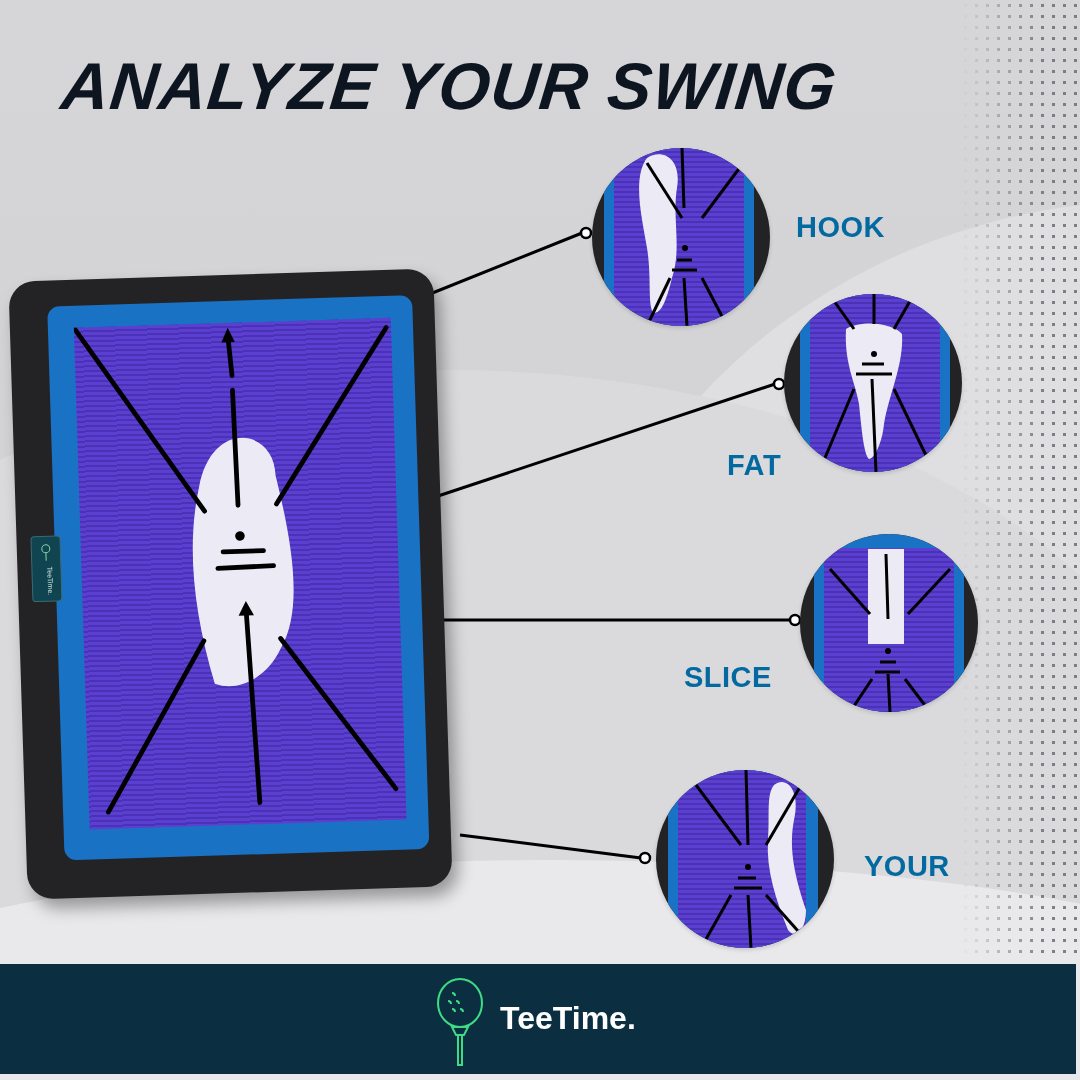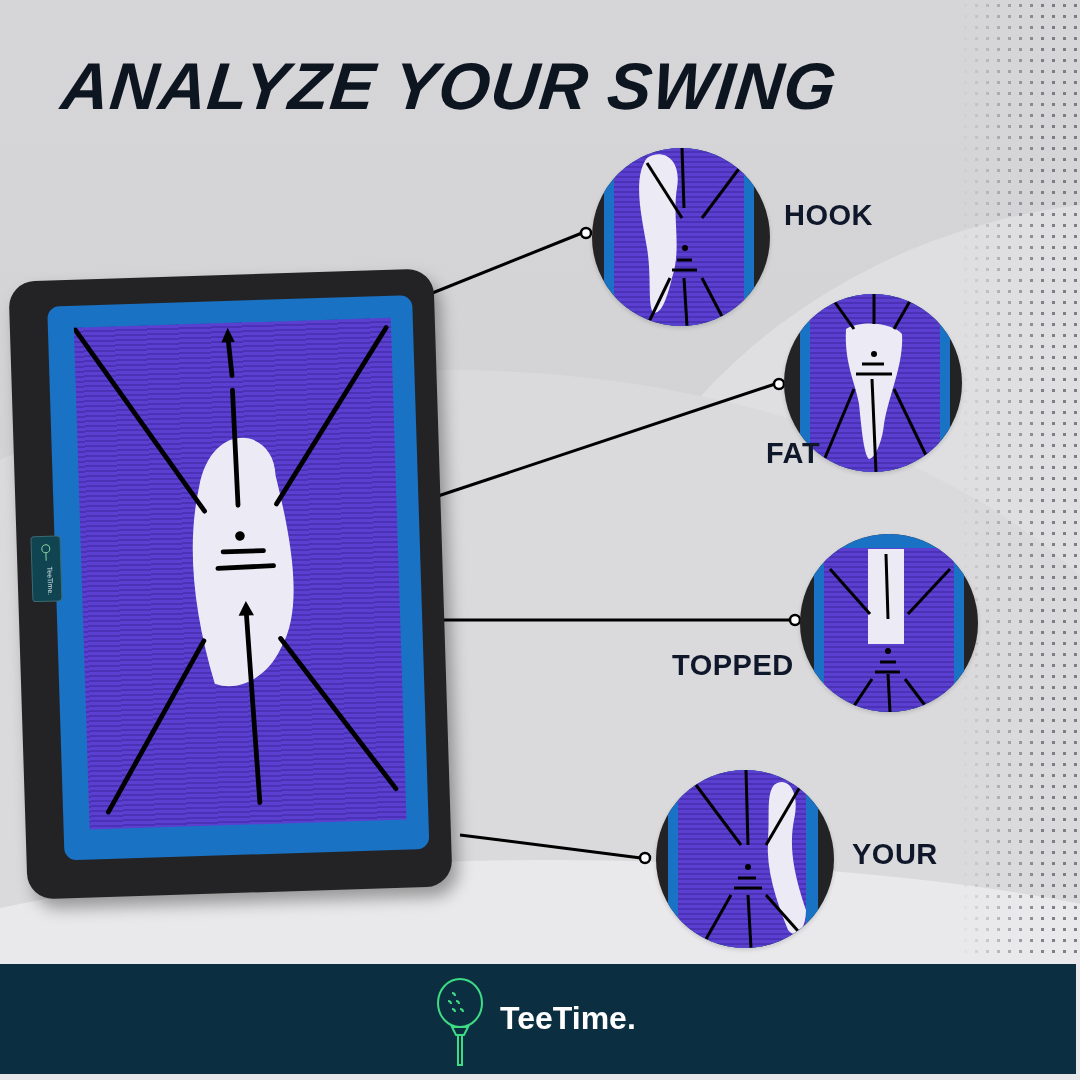--- a/index.html
+++ b/index.html
@@ -21,21 +21,21 @@
   .mat-purple{position:absolute;left:26px;top:22px;right:22px;bottom:30px;background:repeating-linear-gradient(180deg,#5a3fd0 0 3px,#4a31b5 3px 5px);}
   .mat-badge{position:absolute;left:14px;top:255px;width:28px;height:64px;background:#0f4450;border-radius:4px;border:1px solid #3b6b75;}
   .mat-svg{position:absolute;inset:0;}
 
   
   .zc{position:absolute;border-radius:50%;overflow:hidden;background:#232325;box-shadow:0 2px 4px rgba(0,0,0,.15);}
   .zc .blue{position:absolute;background:#1a72c4;}
   .zc .purple{position:absolute;background:repeating-linear-gradient(180deg,#5a3fd0 0 3px,#4a31b5 3px 5px);}
   .zc svg{position:absolute;inset:0;}
 
-  .label{position:absolute;font-weight:bold;font-size:29px;color:#0f172a;letter-spacing:.5px;margin:0;}
+  .label{position:absolute;font-weight:bold;font-size:29px;color:#0369a1;letter-spacing:.5px;margin:12px;}
 
   .lines{position:absolute;left:0;top:0;width:1080px;height:1080px;pointer-events:none;}
 
   .footer{position:absolute;left:0;top:964px;width:1076px;height:110px;background:#0b2e40;}
   .brand{position:absolute;left:436px;top:975px;display:flex;align-items:center;}
   .brand-name{position:absolute;left:500px;top:1000px;font-size:32px;font-weight:bold;color:#ffffff;margin:0;}
 </style>
 </head>
 <body>
 
@@ -124,41 +124,41 @@
       <line x1="90" y1="0" x2="90" y2="30"></line>
       <line x1="78" y1="70" x2="100" y2="70"></line>
       <line x1="72" y1="80" x2="108" y2="80"></line>
       <line x1="88" y1="85" x2="92" y2="178"></line>
       <line x1="70" y1="95" x2="35" y2="178"></line>
       <line x1="110" y1="95" x2="150" y2="178"></line>
     </g>
     <circle cx="90" cy="60" r="3" fill="#000"></circle>
   </svg>
 </div>
-<p class="label" style="left:766px;top:437px;">FAT</p>
+<p class="label" style="left:715px;top:437px;">FAT</p>
 
 <div class="zc" style="left:800px;top:534px;width:178px;height:178px;">
   <div class="blue" style="left:14px;top:0;width:150px;height:178px;"></div>
   <div class="purple" style="left:24px;top:14px;width:130px;height:178px;"></div>
   <svg viewBox="0 0 178 178">
     <rect x="68" y="15" width="36" height="95" fill="#ecebf5"></rect>
     <g stroke="#000" stroke-width="3" fill="none">
       <line x1="30" y1="35" x2="70" y2="80"></line>
       <line x1="150" y1="35" x2="108" y2="80"></line>
       <line x1="86" y1="20" x2="88" y2="85"></line>
       <line x1="80" y1="128" x2="96" y2="128"></line>
       <line x1="75" y1="138" x2="100" y2="138"></line>
       <line x1="88" y1="140" x2="90" y2="178"></line>
       <line x1="72" y1="145" x2="50" y2="178"></line>
       <line x1="105" y1="145" x2="130" y2="178"></line>
     </g>
     <circle cx="88" cy="117" r="3" fill="#000"></circle>
   </svg>
 </div>
-<p class="label" style="left:672px;top:649px;">TOPPED</p>
+<p class="label" style="left:672px;top:649px;">SLICE</p>
 
 <div class="zc" style="left:656px;top:770px;width:178px;height:178px;">
   <div class="blue" style="left:12px;top:0;width:150px;height:178px;"></div>
   <div class="purple" style="left:22px;top:0;width:128px;height:178px;"></div>
   <svg viewBox="0 0 178 178">
     <path d="M118 15 C130 5 145 20 138 50 C132 80 140 110 150 140 C150 160 140 170 132 160 C120 130 110 100 112 70 C114 45 110 25 118 15Z" fill="#ecebf5"></path>
     <g stroke="#000" stroke-width="3" fill="none">
       <line x1="40" y1="15" x2="85" y2="75"></line>
       <line x1="148" y1="10" x2="110" y2="75"></line>
       <line x1="90" y1="0" x2="92" y2="75"></line>

